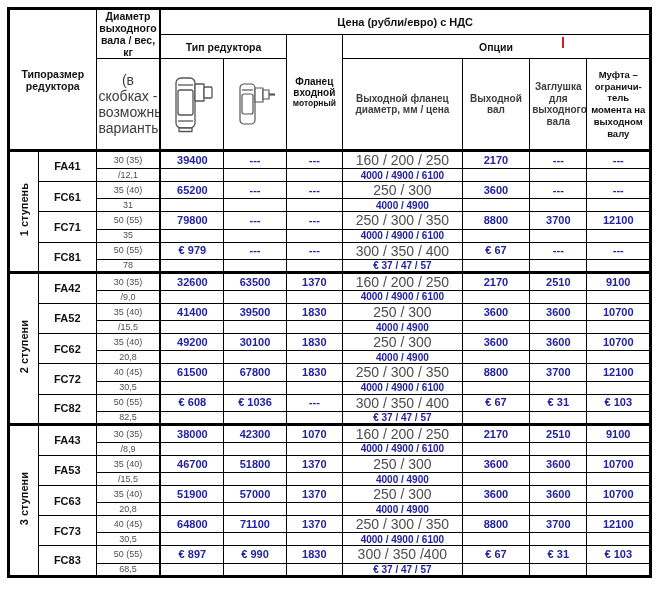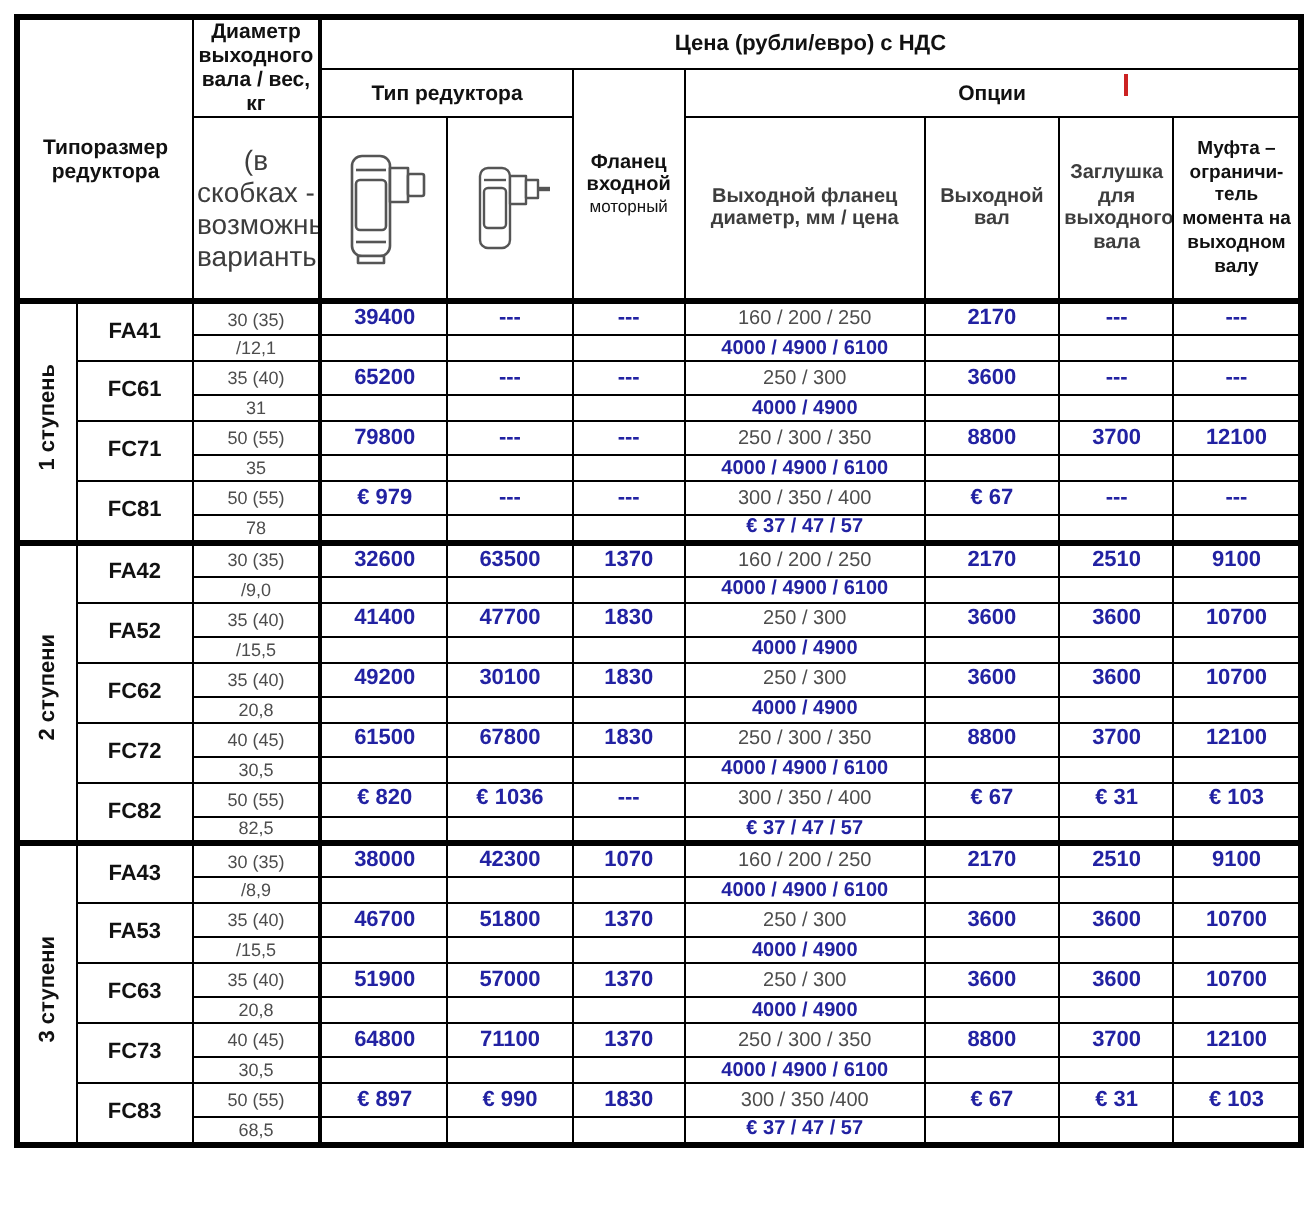--- a/index.html
+++ b/index.html
@@ -33,21 +33,21 @@
   
   tr.h1{height:26px;}
   tr.h2{height:15px;}
   tr.h3{height:92px;}
   .hdr-bold{font-weight:bold;font-size:10.5px;color:#111;}
   .price-title{font-weight:bold;font-size:11px;}
   .hdr-note{font-size:14px;color:var(--hdr-gray);text-align:center;}
   .hdr-small{font-size:10px;font-weight:bold;color:var(--hdr-gray);}
   .hdr-small-bold{font-size:9.5px;font-weight:bold;color:#111;line-height:1.25;}
   .flange-main{display:block;font-weight:bold;font-size:10px;}
-  .flange-sub{display:block;font-weight:normal;font-size:8.5px;}
+  .flange-sub{display:block;font-weight:bold;font-size:8.5px;}
   .options-cell{position:relative;}
   .red-dash{
     position:absolute;top:2px;right:85px;height:11px;width:0;
     border-left:2px dashed var(--red);
   }
   tr.hdr-last td{border-bottom:3px solid var(--line);}
   .sep-right{border-right:2px solid var(--line) !important;}
   
   tr.sub1{height:17px;}
   tr.sub2{height:13px;}
@@ -55,21 +55,21 @@
   .group-cell{padding:0;}
   .vert{
     writing-mode:vertical-rl;
     transform:rotate(180deg);
     font-weight:bold;font-size:11px;color:#111;
     white-space:nowrap;
   }
   .model-cell{font-weight:bold;font-size:11px;color:#111;}
   .c-diam{font-size:9px;color:var(--gray);}
   .c-price{font-weight:bold;font-size:11px;color:var(--blue);}
-  .c-fd{font-size:10px;color:var(--gray);}
+  .c-fd{font-size:14px;color:var(--gray);}
   .c-fp{font-weight:bold;font-size:10px;color:var(--blue);}
   .drawing-cell{vertical-align:middle;}
   svg{display:block;margin:0 auto;}
 </style>
 </head>
 <body>
 
 <div class="wrap">
   <table class="price-table">
     <colgroup>
@@ -239,21 +239,21 @@
           <td></td>
           <td class="c-fp">4000 / 4900 / 6100</td>
           <td></td>
           <td></td>
           <td></td>
         </tr>
         <tr class="sub1">
           <td class="model-cell" rowspan="2">FA52</td>
           <td class="c-diam sep-right">35 (40)</td>
           <td class="c-price">41400</td>
-          <td class="c-price">47700</td>
+          <td class="c-price">39500</td>
           <td class="c-price">1830</td>
           <td class="c-fd">250 / 300</td>
           <td class="c-price">3600</td>
           <td class="c-price">3600</td>
           <td class="c-price">10700</td>
         </tr>
         <tr class="sub2">
           <td class="c-diam sep-right">/15,5</td>
           <td></td>
           <td></td>
@@ -301,21 +301,21 @@
           <td></td>
           <td></td>
           <td class="c-fp">4000 / 4900 / 6100</td>
           <td></td>
           <td></td>
           <td></td>
         </tr>
         <tr class="sub1">
           <td class="model-cell" rowspan="2">FC82</td>
           <td class="c-diam sep-right">50 (55)</td>
-          <td class="c-price">€ 820</td>
+          <td class="c-price">€ 608</td>
           <td class="c-price">€ 1036</td>
           <td class="c-price">---</td>
           <td class="c-fd">300 / 350 / 400</td>
           <td class="c-price">€ 67</td>
           <td class="c-price">€ 31</td>
           <td class="c-price">€ 103</td>
         </tr>
         <tr class="sub2">
           <td class="c-diam sep-right">82,5</td>
           <td></td>

